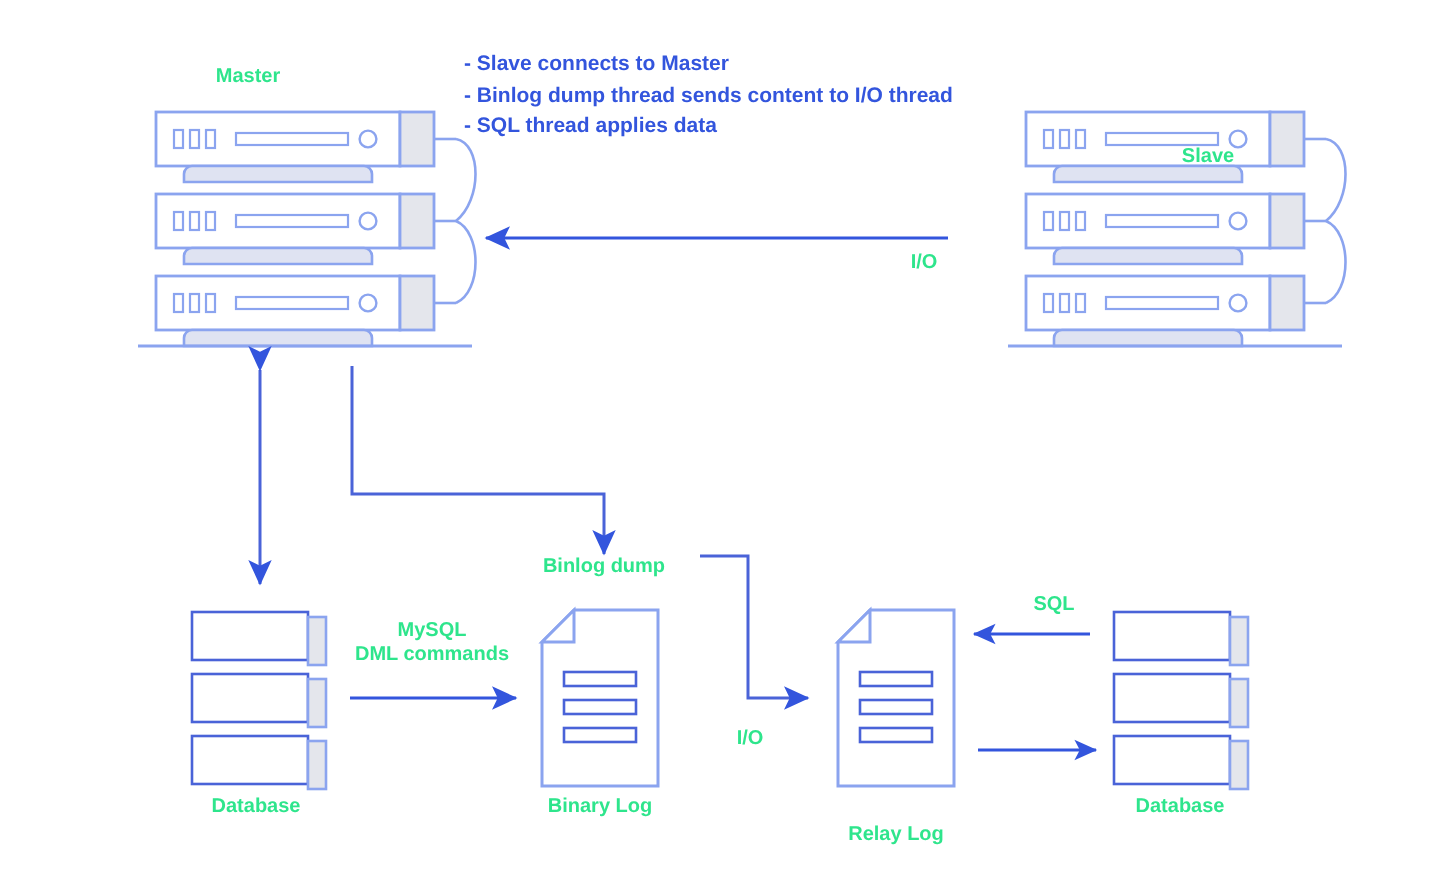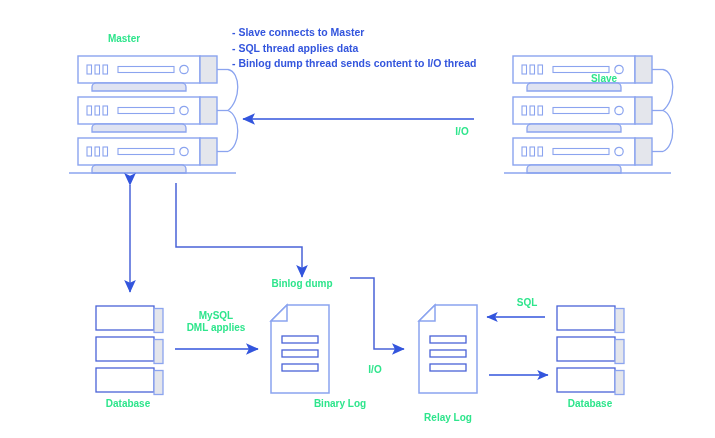--- a/index.html
+++ b/index.html
@@ -149,36 +149,36 @@
     <use href="#db-stack" x="557" y="306"></use>
   </g>
 </svg>
 
 <div class="lbl lbl-green center" style="left:124px; top:33px;">Master</div>
 
 <div class="lbl lbl-green center" style="left:604px; top:33px;margin-top:40px;">Slave</div>
 
 <div id="notes">
   <div>- Slave connects to Master</div>
+  <div>- Binlog dump thread sends content to I/O thread</div>
   <div>- SQL thread applies data</div>
-  <div>- Binlog dump thread sends content to I/O thread</div>
 </div>
 
 <div class="lbl lbl-green center" style="left:462px; top:126px;">I/O</div>
 
 <div class="lbl lbl-green center" style="left:302px; top:278px;text-align:center;">Binlog dump</div>
 
 <div class="lbl lbl-green center" style="left:216px; top:310px;">
   <div>MySQL</div>
-  <div>DML applies</div>
+  <div>DML commands</div>
 </div>
 
 <div class="lbl lbl-green center" style="left:375px; top:364px;">I/O</div>
 
 <div class="lbl lbl-green center" style="left:527px; top:297px;">SQL</div>
 
 <div class="lbl lbl-green center" style="left:128px; top:398px;">Database</div>
 
-<div class="lbl lbl-green center" style="left:300px; top:398px;margin-left:40px;">Binary Log</div>
+<div class="lbl lbl-green center" style="left:300px; top:398px;">Binary Log</div>
 
 <div class="lbl lbl-green center" style="left:448px; top:398px;margin-top:14px;">Relay Log</div>
 
 <div class="lbl lbl-green center" style="left:590px; top:398px;">Database</div>
 
 </body></html>

